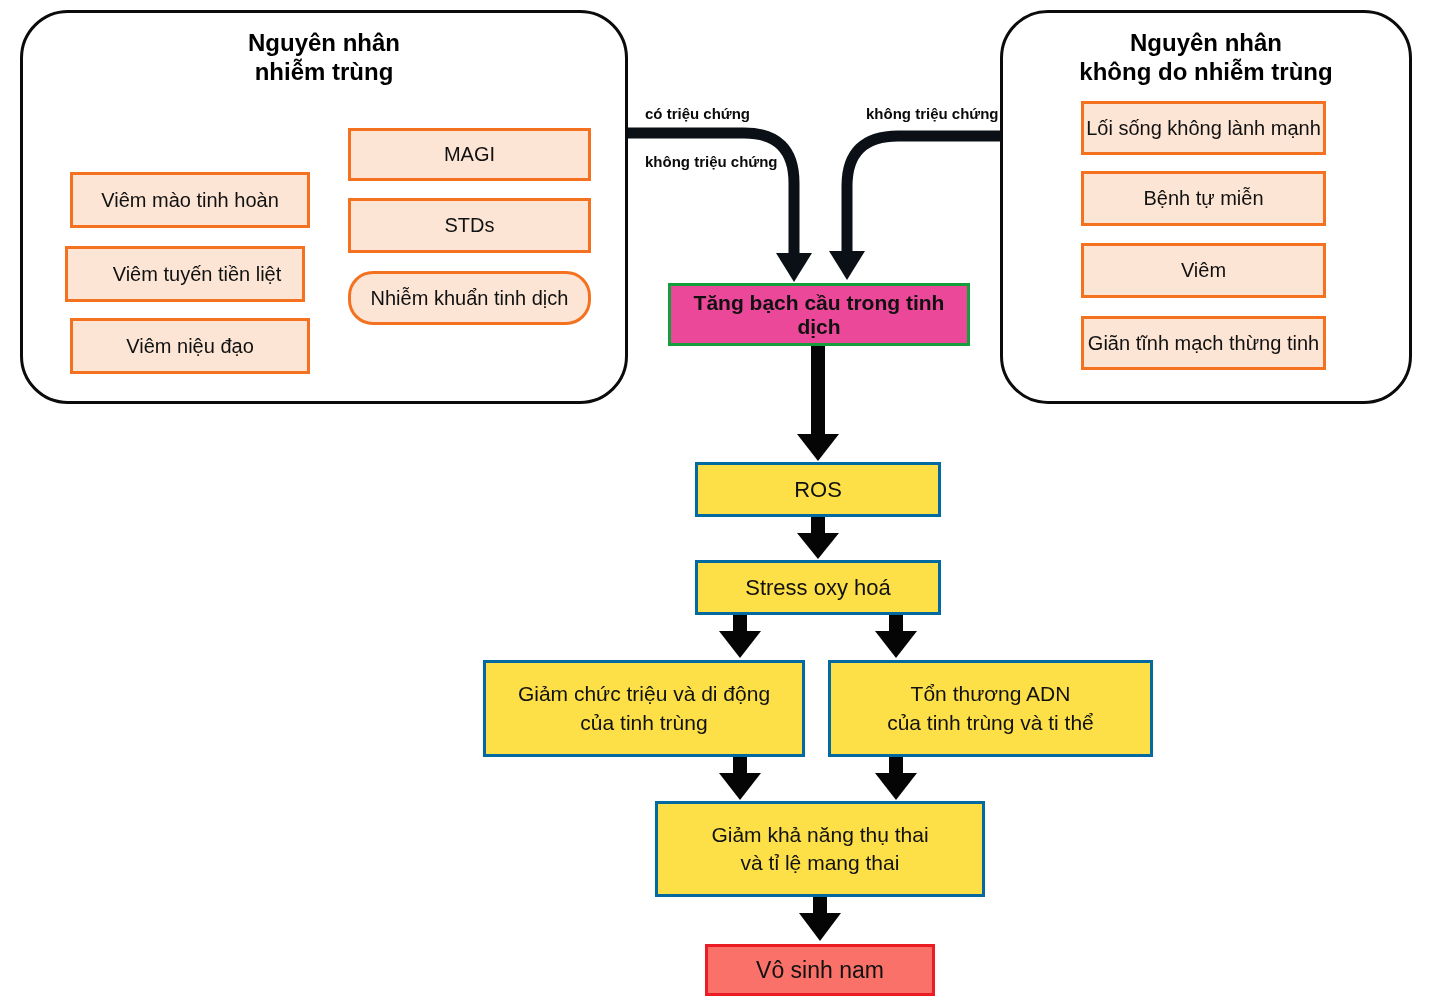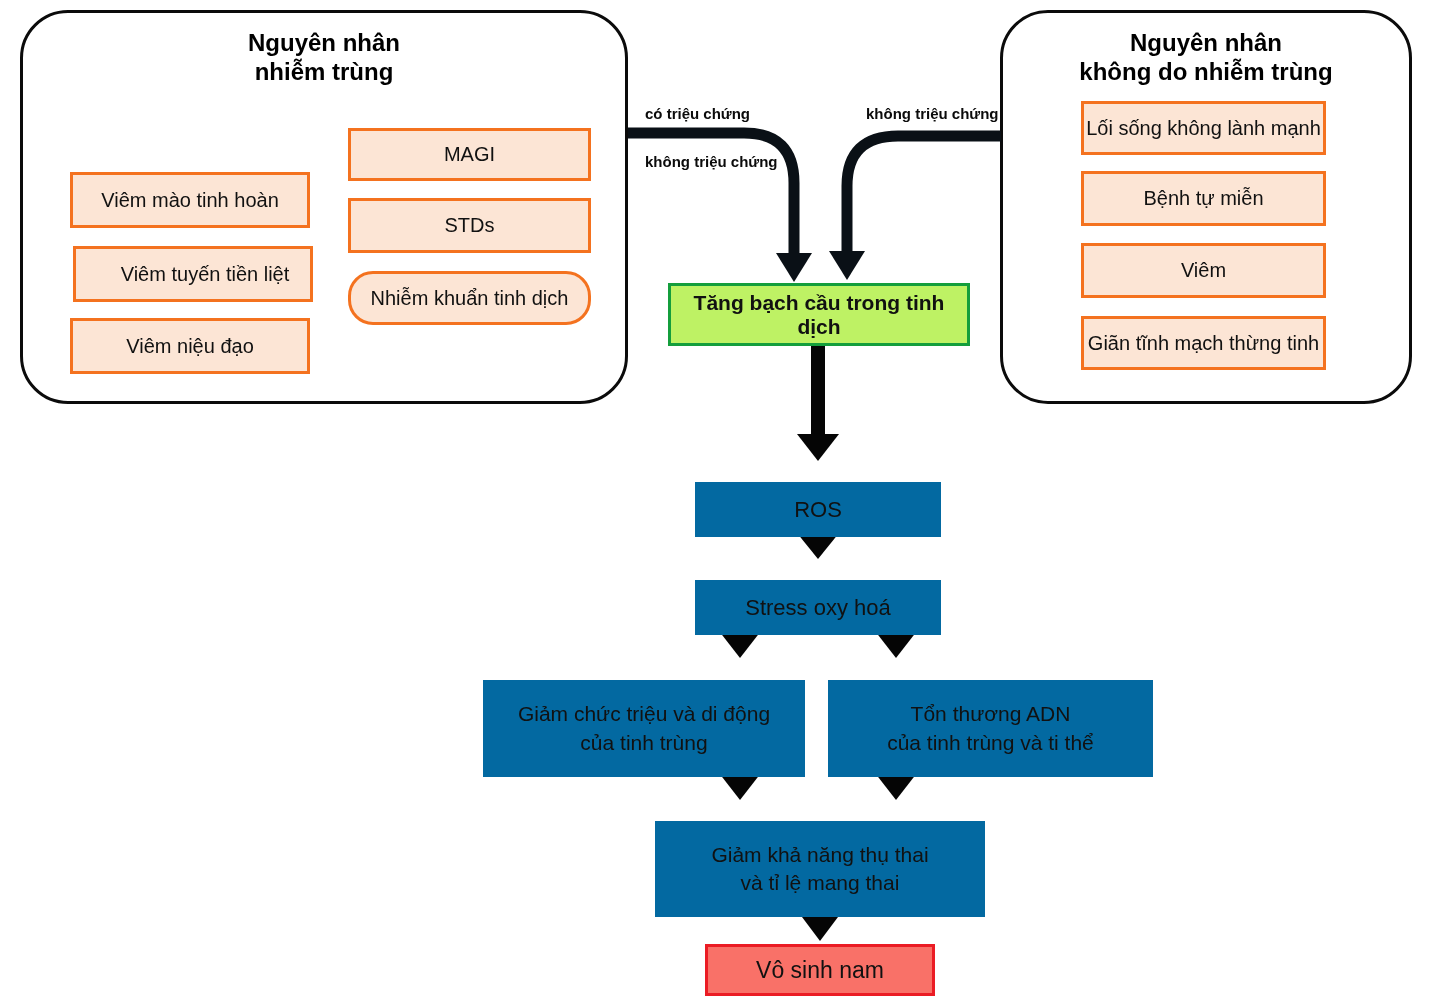--- a/index.html
+++ b/index.html
@@ -44,21 +44,21 @@
     display: flex;
     align-items: center;
     justify-content: center;
     text-align: center;
     font-size: 20px;
     color: #111;
   }
   
   .b-vth  { left: 47px;  top: 85px;  width: 240px; height: 57px; }
   .b-vmth { left: 47px;  top: 159px; width: 240px; height: 56px; }
-  .b-vttl { left: 50px;  top: 233px; width: 240px; height: 56px; padding-left: 24px; }
+  .b-vttl { left: 42px;  top: 233px; width: 240px; height: 56px; padding-left: 24px; }
   .b-vnd  { left: 47px;  top: 305px; width: 240px; height: 56px; }
   .b-magi { left: 325px; top: 115px; width: 243px; height: 53px; }
   .b-stds { left: 325px; top: 185px; width: 243px; height: 55px; }
   .b-nktd { left: 325px; top: 258px; width: 243px; height: 54px; border-radius: 25px; }
   
   .b-ls   { left: 78px;  top: 88px;  width: 245px; height: 54px; }
   .b-btm  { left: 78px;  top: 158px; width: 245px; height: 55px; }
   .b-viem { left: 78px;  top: 230px; width: 245px; height: 55px; }
   .b-gtm  { left: 78px;  top: 303px; width: 245px; height: 54px; }
 
@@ -78,30 +78,29 @@
   .fbox {
     position: absolute;
     box-sizing: border-box;
     display: flex;
     align-items: center;
     justify-content: center;
     text-align: center;
     color: #111;
   }
   .green {
-    background: #bef264;
+    background: #ec4899;
     border: 3.5px solid #149E3C;
     font-weight: bold;
     font-size: 21px;
   }
   .orange {
-    background: #0369a1;
+    background: #fde047;
     border: 3px solid #0369a1;
     font-size: 21px;
-    margin-top: 20px;
   }
   .red {
     background: #F97168;
     border: 3.5px solid #EB1C24;
     font-size: 23px;
   }
   .multiline { white-space: pre-line; line-height: 1.35; }
 
   .f-leuko  { left: 668px; top: 283px; width: 302px; height: 63px; }
   .f-ros    { left: 695px; top: 462px; width: 246px; height: 55px; font-size: 22px; }

